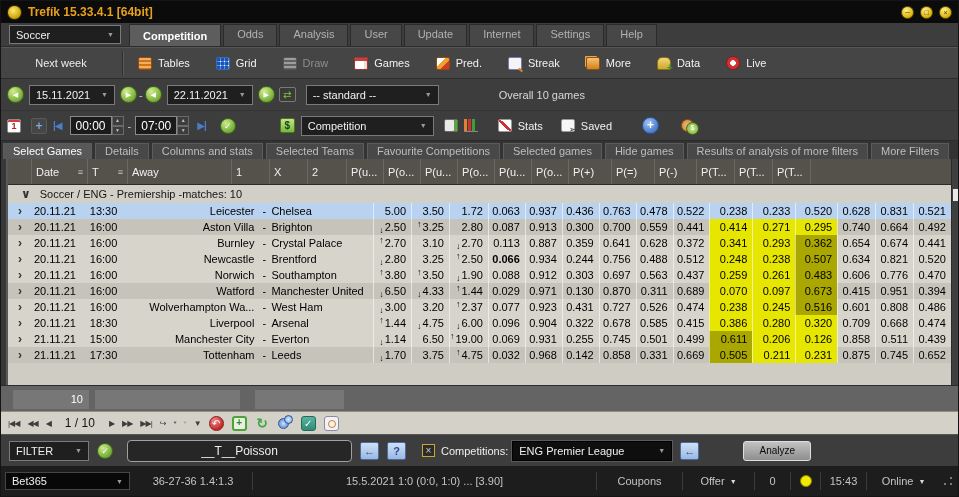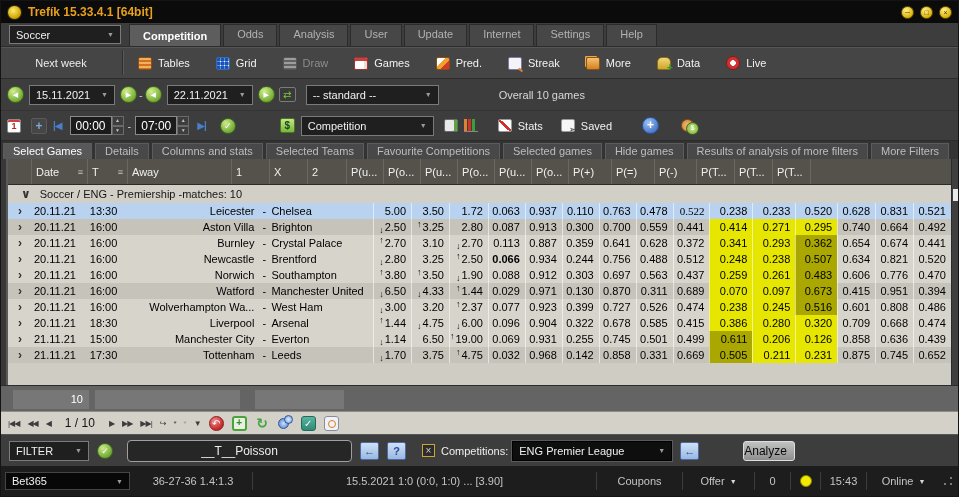--- a/index.html
+++ b/index.html
@@ -130,21 +130,21 @@
   .nav-preview::before{content:"";position:absolute;left:3px;top:3px;width:6px;height:6px;border:1px solid #d08030;border-radius:50%}
 
   
   .botbar{height:32px;background:#3d3d3d;border-top:1px solid #565656;display:flex;align-items:center;padding:0 8px;flex:none}
   .filter-combo{width:80px;height:20px}
   .poisson-btn{width:225px;height:22px;background:#262626;border:1px solid #a0a0a0;border-radius:4px;color:#ececec;font-size:12px;text-align:center;line-height:20px;margin-left:14px}
   .sq-btn{width:19px;height:18px;background:linear-gradient(#cfe0f5,#9ab8e0);border:1px solid #4a6aa8;color:#2a4a98;font-size:11px;font-weight:bold;text-align:center;line-height:16px;border-radius:2px;margin-left:8px}
   .xbox{width:13px;height:13px;background:#2c2c2c;border:1px solid #c8a830;color:#cfcfcf;font-size:10px;line-height:11px;text-align:center;margin-left:16px}
   .comp-label{color:#efefef;font-size:11px;margin-left:6px}
   .comp-combo{width:160px;height:20px;background:#0e0e0e;border:1px solid #000;outline:1px solid #5a5a5a;margin-left:4px}
-  .analyze-btn{width:52px;height:20px;background:linear-gradient(#c2c2c2,#8e8e8e);border:1px solid #dedede;border-radius:3px;color:#0a0a0a;font-size:12px;line-height:18px;margin-left:44px}
+  .analyze-btn{width:68px;height:20px;background:linear-gradient(#c2c2c2,#8e8e8e);border:1px solid #dedede;border-radius:3px;color:#0a0a0a;font-size:10px;text-align:center;line-height:18px;margin-left:44px}
 
   
   .statusbar{flex:1;background:#1d1d1d;display:flex;align-items:center;padding:0 4px;color:#c4c4c4;font-size:11px}
   .bm-combo{width:125px;height:18px;background:#080808;border:1px solid #454545}
   .seg{display:flex;align-items:center;justify-content:center;border-left:1px solid #3c3c3c;height:18px;white-space:nowrap;overflow:hidden;padding:0 4px}
   .seg.s1{width:118px;border-left:none;margin-left:4px}
   .seg.s2{flex:1}
   .seg.s3{width:86px}.seg.s4{width:72px}.seg.s5{width:36px}.seg.s6{width:30px}.seg.s7{width:46px}.seg.s8{width:74px}
   .dot{width:12px;height:12px;border-radius:50%;background:#f2ea00;border:1px solid #8a8400}
   .segarr{font-size:7px;margin-left:5px;color:#d8d8d8}
@@ -380,24 +380,24 @@
               <span>5.00</span>
             </div>
             <div class="tcell rt numsep" style="width: 38px;">
               <span>3.50</span>
             </div>
             <div class="tcell rt numsep" style="width: 39px;">
               <span>1.72</span>
             </div>
             <div class="tcell rt numsep" style="width: 37px;">0.063</div>
             <div class="tcell rt numsep" style="width: 37px;">0.937</div>
-            <div class="tcell rt numsep" style="width: 37px;">0.110</div>
+            <div class="tcell rt numsep" style="width: 37px;">0.436</div>
             <div class="tcell rt numsep" style="width: 37px;">0.763</div>
             <div class="tcell rt numsep" style="width: 37px;">0.478</div>
-            <div class="tcell rt numsep" style="width: 37px; font-family: Liberation Serif, serif;">0.522</div>
+            <div class="tcell rt numsep" style="width: 37px;">0.522</div>
             <div class="tcell rt numsep" style="width: 43px;">0.238</div>
             <div class="tcell rt numsep" style="width: 43px;">0.233</div>
             <div class="tcell rt numsep" style="width: 42px;">0.520</div>
             <div class="tcell rt numsep" style="width: 38px;">0.628</div>
             <div class="tcell rt numsep" style="width: 38px;">0.831</div>
             <div class="tcell rt numsep" style="width: 38px;">0.521</div>
           </div>
           <div class="trow dark">
             <div class="tcell ctr exp" style="width: 24px;">›</div>
             <div class="tcell " style="width: 56px;">20.11.21</div>
@@ -568,21 +568,21 @@
             </div>
             <div class="tcell rt numsep" style="width: 38px;">
               <span>3.20</span>
             </div>
             <div class="tcell rt numsep" style="width: 39px;">
               <span class="odds-arrow up">↑</span>
               <span>2.37</span>
             </div>
             <div class="tcell rt numsep" style="width: 37px;">0.077</div>
             <div class="tcell rt numsep" style="width: 37px;">0.923</div>
-            <div class="tcell rt numsep" style="width: 37px;">0.399</div>
+            <div class="tcell rt numsep" style="width: 37px;">0.431</div>
             <div class="tcell rt numsep" style="width: 37px;">0.727</div>
             <div class="tcell rt numsep" style="width: 37px;">0.526</div>
             <div class="tcell rt numsep" style="width: 37px;">0.474</div>
             <div class="tcell rt numsep yellow" style="width: 43px;">0.238</div>
             <div class="tcell rt numsep yellow" style="width: 43px;">0.245</div>
             <div class="tcell rt numsep olive" style="width: 42px;">0.516</div>
             <div class="tcell rt numsep" style="width: 38px;">0.601</div>
             <div class="tcell rt numsep" style="width: 38px;">0.808</div>
             <div class="tcell rt numsep" style="width: 38px;">0.486</div>
           </div>
@@ -639,21 +639,21 @@
             <div class="tcell rt numsep" style="width: 37px; padding-left: 8px;">0.069</div>
             <div class="tcell rt numsep" style="width: 37px;">0.931</div>
             <div class="tcell rt numsep" style="width: 37px;">0.255</div>
             <div class="tcell rt numsep" style="width: 37px;">0.745</div>
             <div class="tcell rt numsep" style="width: 37px;">0.501</div>
             <div class="tcell rt numsep" style="width: 37px;">0.499</div>
             <div class="tcell rt numsep olive" style="width: 43px; text-align: center;">0.611</div>
             <div class="tcell rt numsep yellow" style="width: 43px;">0.206</div>
             <div class="tcell rt numsep yellow" style="width: 42px;">0.126</div>
             <div class="tcell rt numsep" style="width: 38px;">0.858</div>
-            <div class="tcell rt numsep" style="width: 38px;">0.636</div>
+            <div class="tcell rt numsep" style="width: 38px;">0.511</div>
             <div class="tcell rt numsep" style="width: 38px;">0.439</div>
           </div>
           <div class="trow dark">
             <div class="tcell ctr exp" style="width: 24px;">›</div>
             <div class="tcell " style="width: 56px;">21.11.21</div>
             <div class="tcell " style="width: 40px;">17:30</div>
             <div class="tcell rt" style="width: 132px;">Tottenham</div>
             <div class="tcell ctr" style="width: 10px;">-</div>
             <div class="tcell " style="width: 104px;">Leeds</div>
             <div class="tcell rt numsep" style="width: 38px;">

